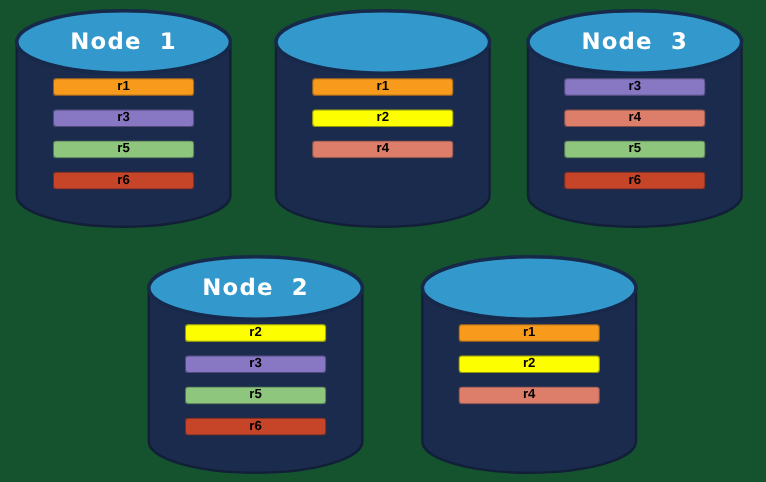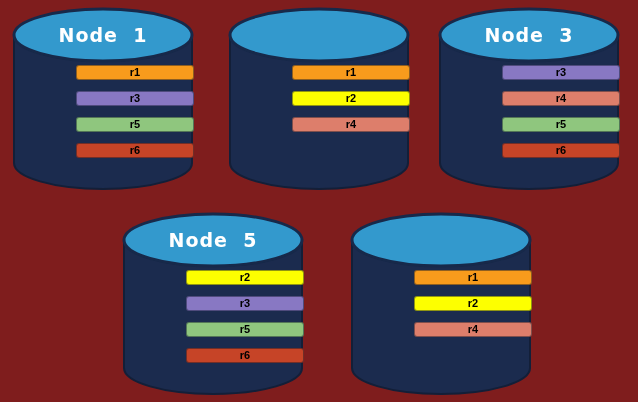--- a/index.html
+++ b/index.html
@@ -5,21 +5,21 @@
   html, body {
     margin: 0;
     padding: 0;
     background: #ffffff;
     font-family: "Liberation Sans", sans-serif;
   }
   .canvas {
     position: relative;
     width: 638px;
     height: 402px;
-    background: #7f1d1d;
+    background: #14532d;
     overflow: hidden;
   }
   .node {
     position: absolute;
     width: 190px;
     height: 190px;
   }
   
   .node-1 { left: 8px;   top: 5px; }
   .node-2 { left: 224px; top: 5px; }
@@ -69,21 +69,20 @@
     height: 15px;
     box-sizing: border-box;
     border: 1px solid rgba(10, 20, 40, 0.45);
     border-radius: 3px;
     color: var(--bar-text, #000);
     font-family: "Liberation Sans", sans-serif;
     font-weight: bold;
     font-size: 11px;
     line-height: 13px;
     text-align: center;
-    margin-left: 32px;
   }
 </style>
 </head>
 <body>
 
 <div class="canvas">
     <div class="node node-1">
     <svg class="cyl" viewBox="0 0 190 190" xmlns="http://www.w3.org/2000/svg">
       <path class="cyl-body" d="M6,30 L6,158 A89,26 0 0,0 184,158 L184,30 A89,26 0 0,1 6,30 Z"></path>
       <ellipse class="cyl-top" cx="95" cy="30" rx="89" ry="26"></ellipse>
@@ -118,21 +117,21 @@
         <div class="bar" style="top: 86px; background: rgb(221, 126, 107);">r4</div>
         <div class="bar" style="top: 112px; background: rgb(143, 198, 126);">r5</div>
         <div class="bar" style="top: 138px; background: rgb(198, 68, 39);">r6</div>
       </div>
   </div>
     <div class="node node-4">
     <svg class="cyl" viewBox="0 0 190 190" xmlns="http://www.w3.org/2000/svg">
       <path class="cyl-body" d="M6,30 L6,158 A89,26 0 0,0 184,158 L184,30 A89,26 0 0,1 6,30 Z"></path>
       <ellipse class="cyl-top" cx="95" cy="30" rx="89" ry="26"></ellipse>
     </svg>
-    <div class="node-title">Node  5</div>
+    <div class="node-title">Node  2</div>
     <div class="bars">
         <div class="bar" style="top: 60px; background: rgb(253, 255, 0);">r2</div>
         <div class="bar" style="top: 86px; background: rgb(136, 120, 195);">r3</div>
         <div class="bar" style="top: 112px; background: rgb(143, 198, 126);">r5</div>
         <div class="bar" style="top: 138px; background: rgb(198, 68, 39);">r6</div>
       </div>
   </div>
     <div class="node node-5">
     <svg class="cyl" viewBox="0 0 190 190" xmlns="http://www.w3.org/2000/svg">
       <path class="cyl-body" d="M6,30 L6,158 A89,26 0 0,0 184,158 L184,30 A89,26 0 0,1 6,30 Z"></path>

